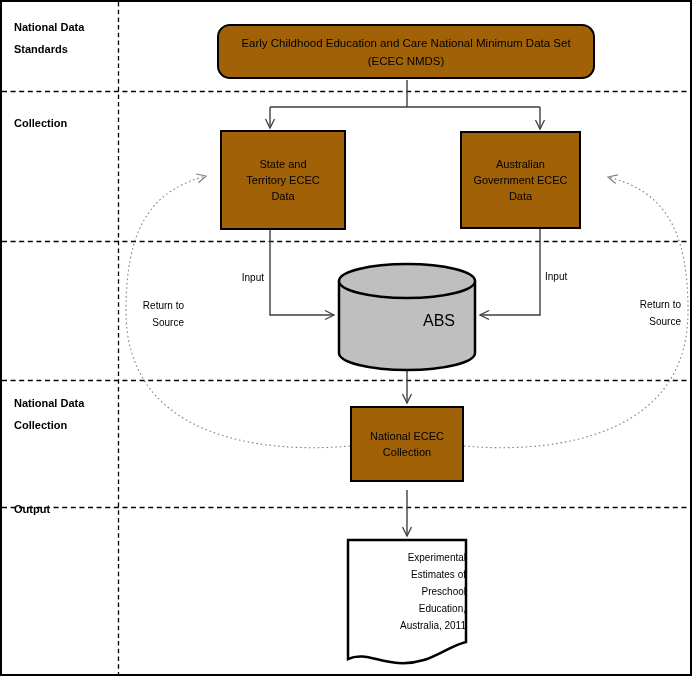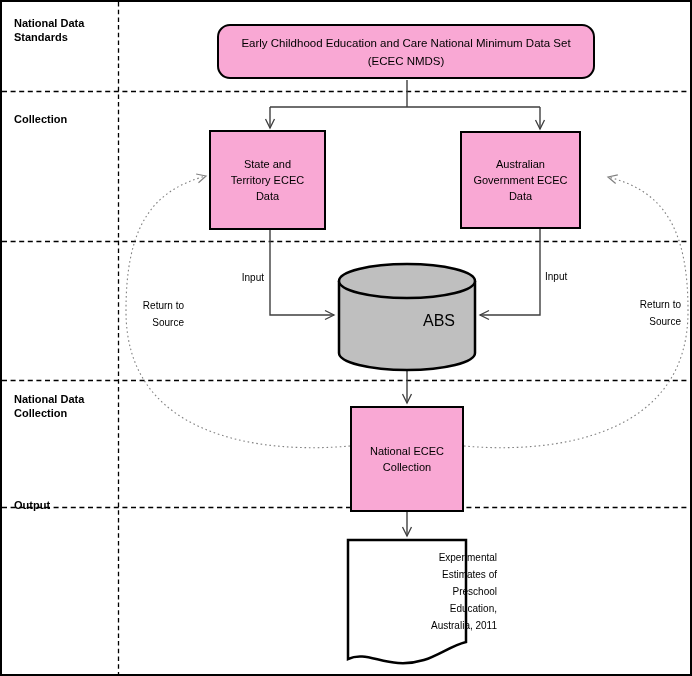--- a/index.html
+++ b/index.html
@@ -9,30 +9,30 @@
     box-sizing:border-box;
     background:#fff;
     border:2px solid #000;
     font-family:"Liberation Sans", sans-serif;
     color:#000;
     overflow:hidden;
   }
   svg.wires { position:absolute; left:0; top:0; z-index:1; }
   .row-label {
     position:absolute; left:12px; z-index:3;
-    font-size:11px; font-weight:bold; line-height:14px;
+    font-size:11px; font-weight:bold; line-height:22px;
     white-space:pre-line; width:100px;
   }
   .node {
     position:absolute; z-index:2;
     display:flex; align-items:center; justify-content:center;
     text-align:center;
     font-size:11px; line-height:16px;
     white-space:pre-line;
-    background:#f9a8d4;
+    background:#a16207;
     border:2.5px solid #000;
     box-sizing:border-box;
   }
   .node.rounded { border-radius:13px; font-size:11.5px; line-height:18px; }
   .overlay-label {
     position:absolute; z-index:3;
     font-size:10px; line-height:17px;
     white-space:pre-line; background:transparent;
   }
   .center { text-align:right; }
@@ -84,34 +84,34 @@
   <div class="row-label" style="top:14px">National Data
 Standards</div>
   <div class="row-label" style="top:110px">Collection</div>
   <div class="row-label" style="top:390px">National Data
 Collection</div>
   <div class="row-label" style="top:496px">Output</div>
 
   <div class="node rounded" style="left:215px; top:22px; width:378px; height:55px;">Early Childhood Education and Care National Minimum Data Set
 (ECEC NMDS)</div>
 
-  <div class="node" style="left:207px; top:128px; width:117px; height:100px;">State and
+  <div class="node" style="left:218px; top:128px; width:126px; height:100px;">State and
 Territory ECEC
 Data</div>
 
   <div class="node" style="left:458px; top:129px; width:121px; height:98px;">Australian
 Government ECEC
 Data</div>
 
-  <div class="node" style="left:348px; top:404px; width:114px; height:106px;">National ECEC
+  <div class="node" style="left:348px; top:404px; width:114px; height:76px;">National ECEC
 Collection</div>
 
   <div class="overlay-label center" style="left:393px; top:310px; width:60px; font-size:16px;">ABS</div>
 
-  <div class="overlay-label center" style="left:346px; top:547px; width:118px;margin-left:31px;">Experimental
+  <div class="overlay-label center" style="left:346px; top:547px; width:118px;">Experimental
 Estimates of
 Preschool
 Education,
 Australia, 2011</div>
 
   <div class="overlay-label right" style="left:222px; top:267px; width:40px;">Input</div>
 
   <div class="overlay-label" style="left:543px; top:266px; width:40px;">Input</div>
 
   <div class="overlay-label center" style="left:120px; top:295px; width:62px;">Return to

